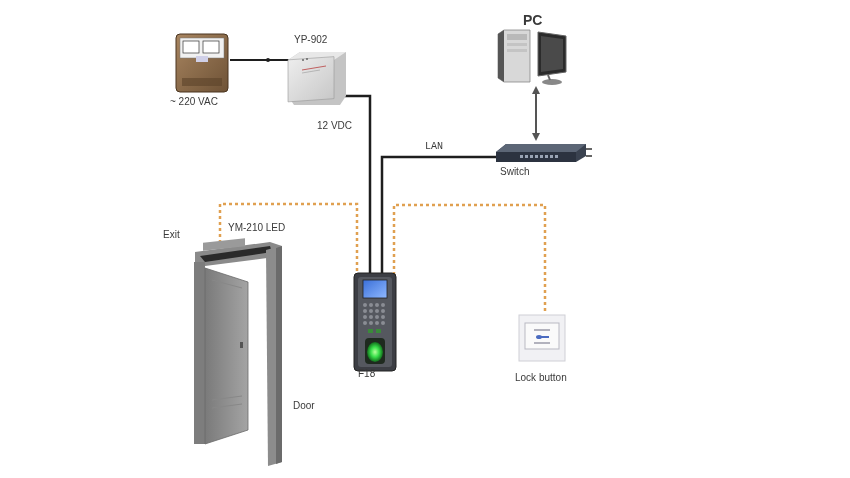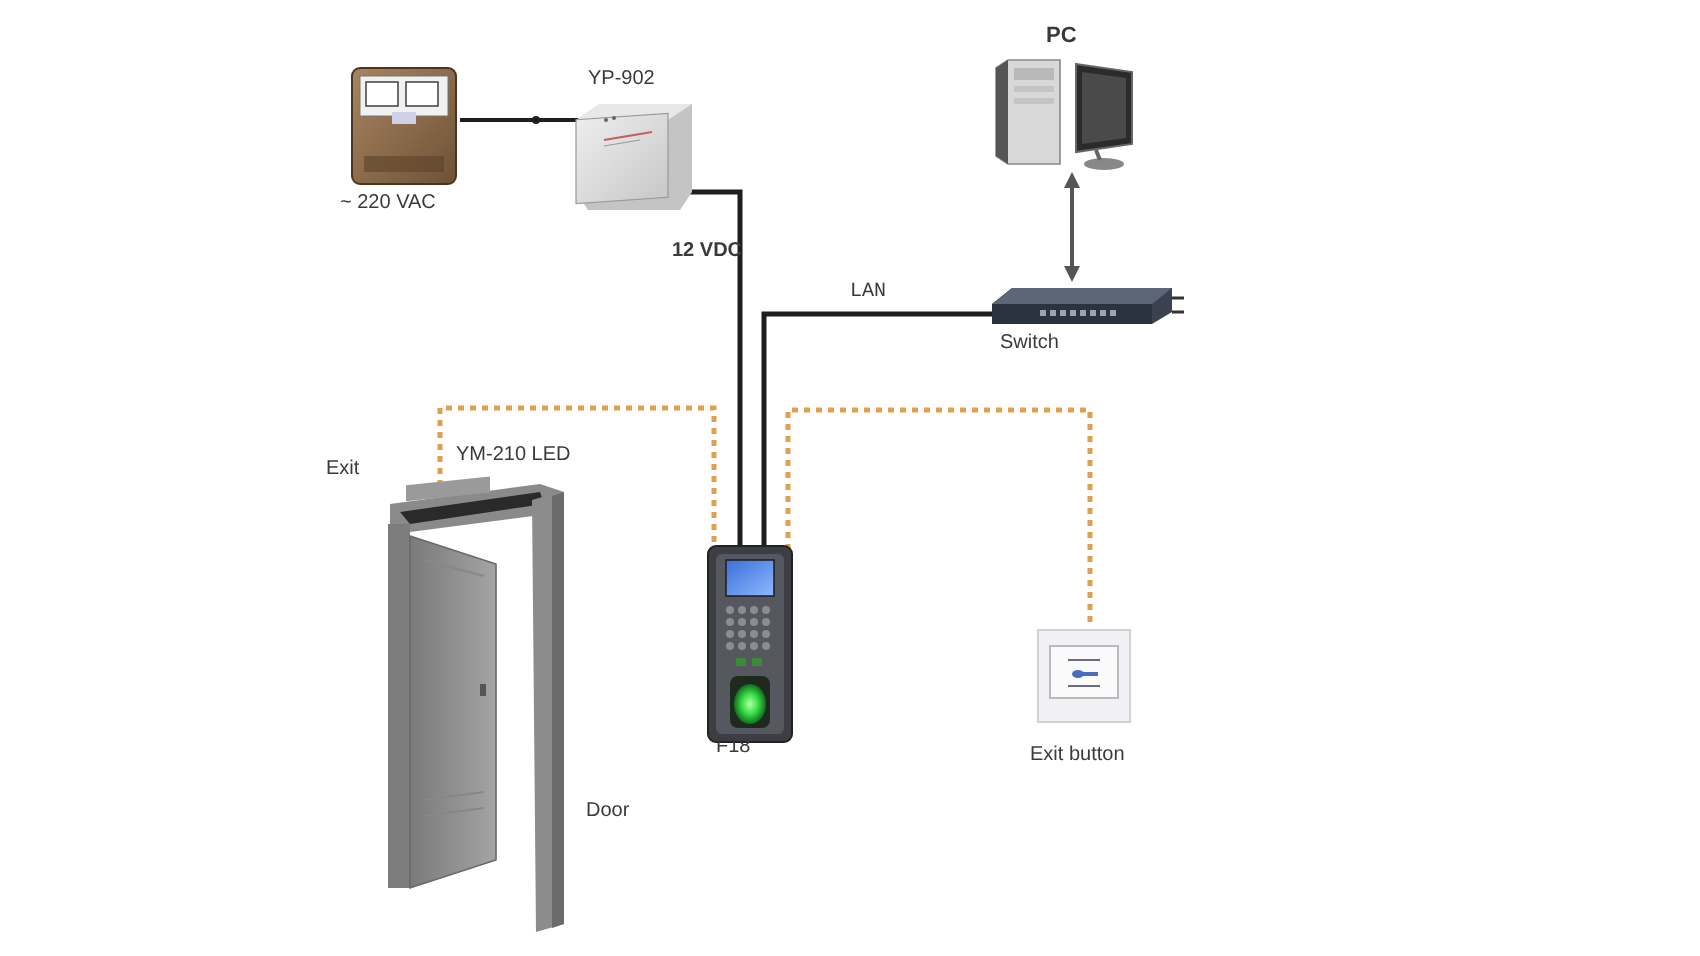--- a/index.html
+++ b/index.html
@@ -1,20 +1,20 @@
 <!DOCTYPE html>
 <html><head>
 <meta charset="utf-8">
 <style>
   html, body { margin: 0; padding: 0; background: #ffffff; }
   body { width: 850px; height: 478px; position: relative; overflow: hidden;
          font-family: "Liberation Sans", sans-serif; color: #333; }
   #stage { position: absolute; left: 0; top: 0; width: 850px; height: 478px; }
   .lbl { position: absolute; font-size: 10px; color: #3a3a3a; white-space: nowrap; }
-  .lbl.small { font-size: 11px; font-weight: bold; }
+  .lbl.small { font-size: 14px; font-weight: bold; }
 </style>
 </head>
 <body>
 
 <div id="stage">
 <svg width="850" height="478" viewBox="0 0 850 478" xmlns="http://www.w3.org/2000/svg">
   <defs>
     <linearGradient id="brownGrad" x1="0" y1="0" x2="1" y2="1">
       <stop offset="0" stop-color="#a88560"></stop>
       <stop offset="1" stop-color="#6e5236"></stop>
@@ -164,22 +164,22 @@
     <line x1="534" y1="330" x2="550" y2="330" stroke="#6a6a80" stroke-width="1"></line>
     <ellipse cx="539" cy="337" rx="3" ry="2" fill="#4b6bc0"></ellipse>
     <rect x="541" y="336" width="8" height="2" fill="#4b6bc0"></rect>
     <line x1="534" y1="343" x2="550" y2="343" stroke="#6a6a80" stroke-width="1"></line>
   </g>
 </svg>
 
 
 <span class="lbl" style="left:170px; top:96px;">~ 220 VAC</span>
 <span class="lbl" style="left:294px; top:34px;">YP-902</span>
-<span class="lbl" style="left:336px; top:120px;font-weight:bold;">12 VDC</span>
+<span class="lbl" style="left:317px; top:120px;">12 VDC</span>
 <span class="lbl small" style="left:523px; top:12px;">PC</span>
 <span class="lbl" style="left:425px; top:141px;font-family:Liberation Mono, monospace;">LAN</span>
 <span class="lbl" style="left:500px; top:166px;">Switch</span>
 <span class="lbl" style="left:163px; top:229px;">Exit</span>
 <span class="lbl" style="left:228px; top:222px;">YM-210 LED</span>
 <span class="lbl" style="left:358px; top:368px;">F18</span>
-<span class="lbl" style="left:515px; top:372px;">Exit button</span>
+<span class="lbl" style="left:515px; top:372px;">Lock button</span>
 <span class="lbl" style="left:293px; top:400px;">Door</span>
 </div>
 
 </body></html>

